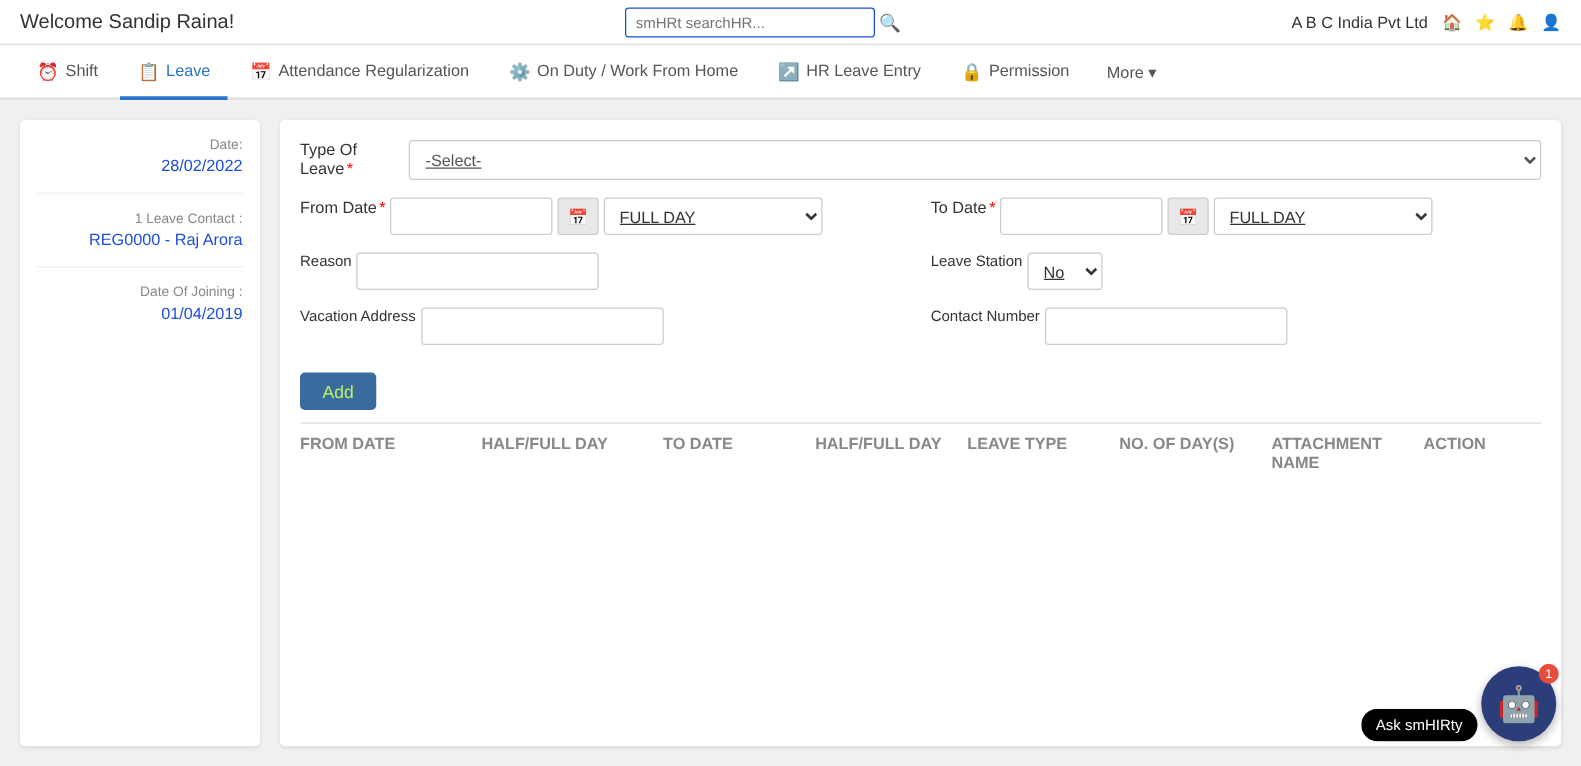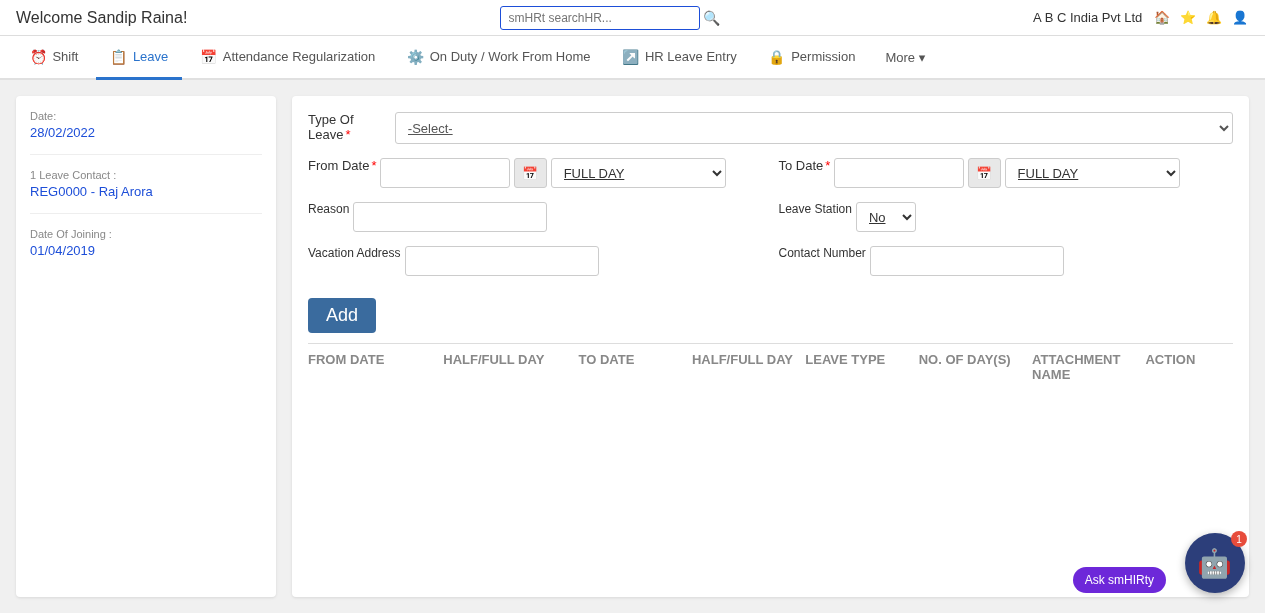--- a/index.html
+++ b/index.html
@@ -75,23 +75,24 @@
       padding: 16px;
       gap: 16px;
       min-height: calc(100vh - 80px);
     }
 
     
     .left-panel {
       background: #fff;
       border-radius: 4px;
       padding: 14px;
-      width: 260px;
+      width: 192px;
       flex-shrink: 0;
       box-shadow: 0 1px 3px rgba(0,0,0,0.1);
+      text-align: right;
     }
     .info-block { margin-bottom: 14px; border-bottom: 1px solid #eee; padding-bottom: 14px; }
     .info-block:last-child { border-bottom: none; margin-bottom: 0; }
     .info-label { color: #888; font-size: 11px; margin-bottom: 3px; }
     .info-value { color: #1d4ed8; font-size: 13px; font-weight: 500; }
 
     
     .right-panel {
       flex: 1;
       background: #fff;
@@ -145,26 +146,26 @@
       border-radius: 3px;
       padding: 5px 8px;
       font-size: 13px;
       height: 30px;
       min-width: 170px;
     }
 
     
     .add-btn {
       background: #3a6b9e;
-      color: #ffffff;
+      color: #bef264;
       border: none;
       border-radius: 4px;
       padding: 7px 18px;
       cursor: pointer;
-      font-size: 18px;
+      font-size: 14px;
       margin-top: 8px;
     }
 
     
     .table-header {
       display: grid;
       grid-template-columns: 1.2fr 1.2fr 1fr 1fr 1fr 1fr 1fr 0.8fr;
       gap: 4px;
       padding: 8px 0;
       border-top: 1px solid #ddd;
@@ -201,22 +202,22 @@
       width: 16px;
       height: 16px;
       font-size: 10px;
       display: flex;
       align-items: center;
       justify-content: center;
     }
     .ask-smhrt {
       position: fixed;
       bottom: 20px;
-      right: 99px;
-      background: #6d28d9;
+      right: 83px;
+      background: #000000;
       color: #fff;
       padding: 6px 12px;
       border-radius: 20px;
       font-size: 12px;
       cursor: pointer;
     }
 
     .type-of-leave-row { margin-bottom: 14px; }
     .type-of-leave-row select { width: 100%; height: 32px; font-size: 13px; border: 1px solid #ccc; border-radius: 3px; padding: 0 8px; color: #555; }
   </style>

